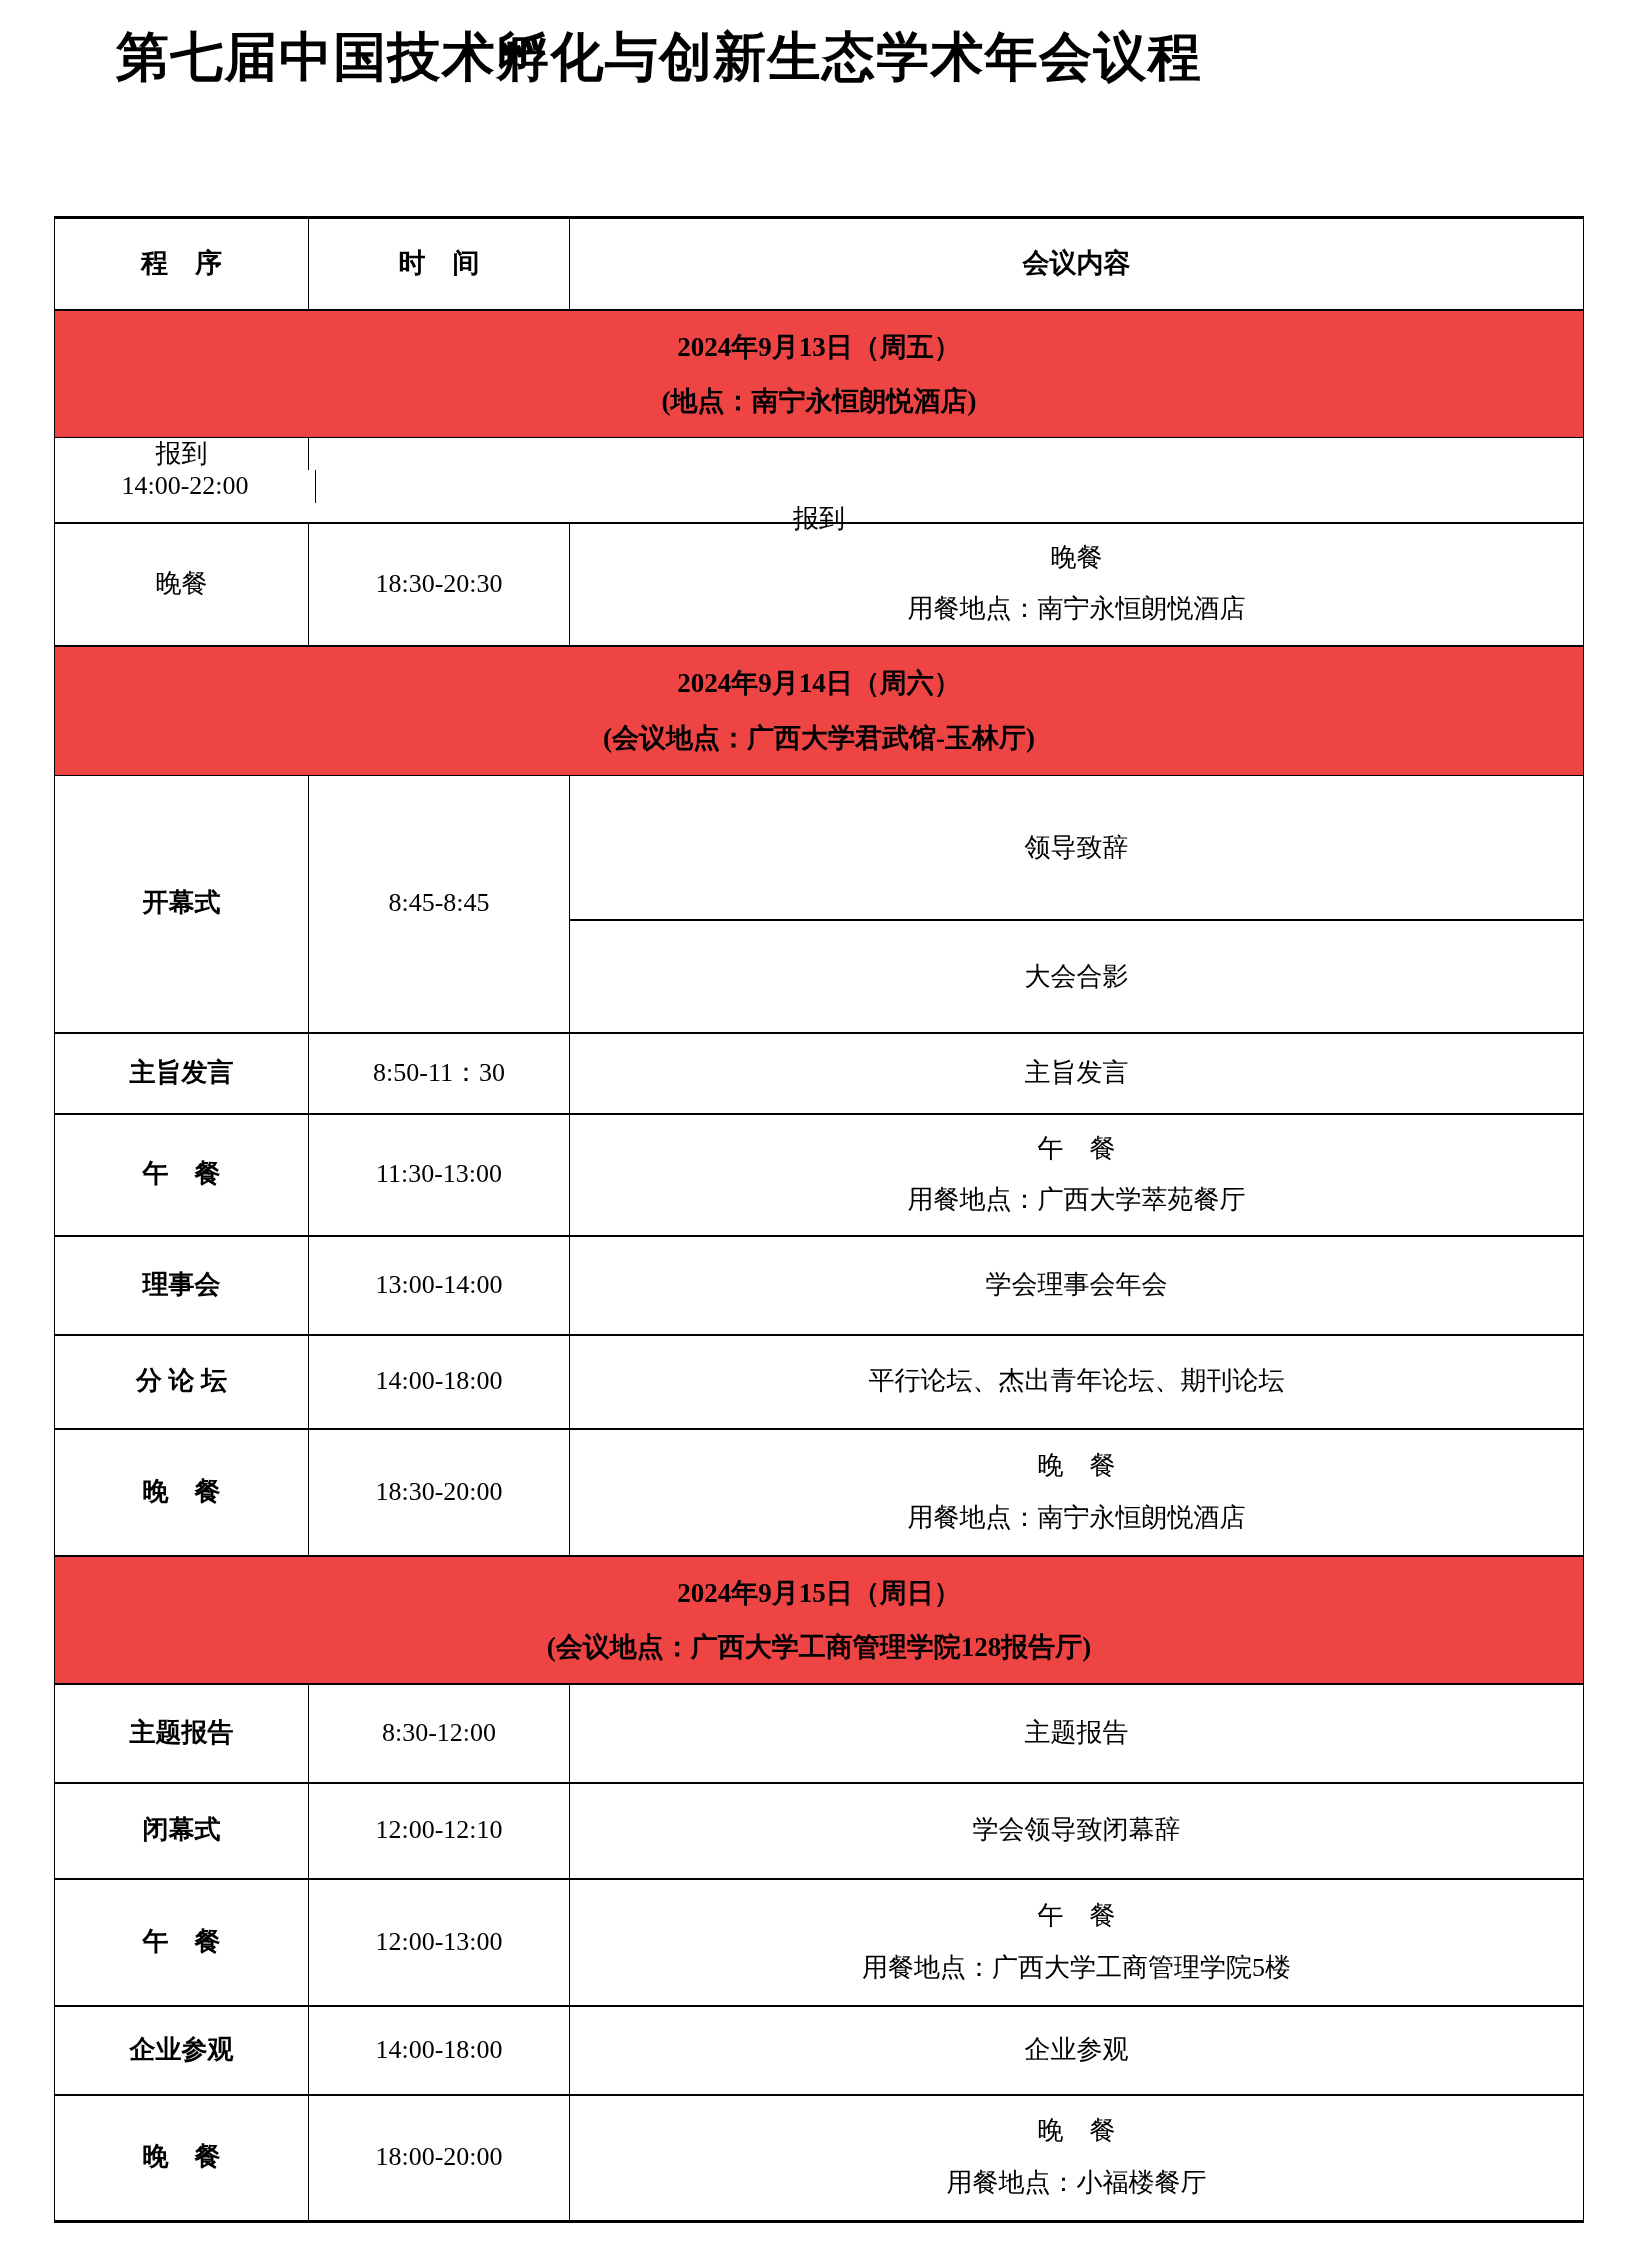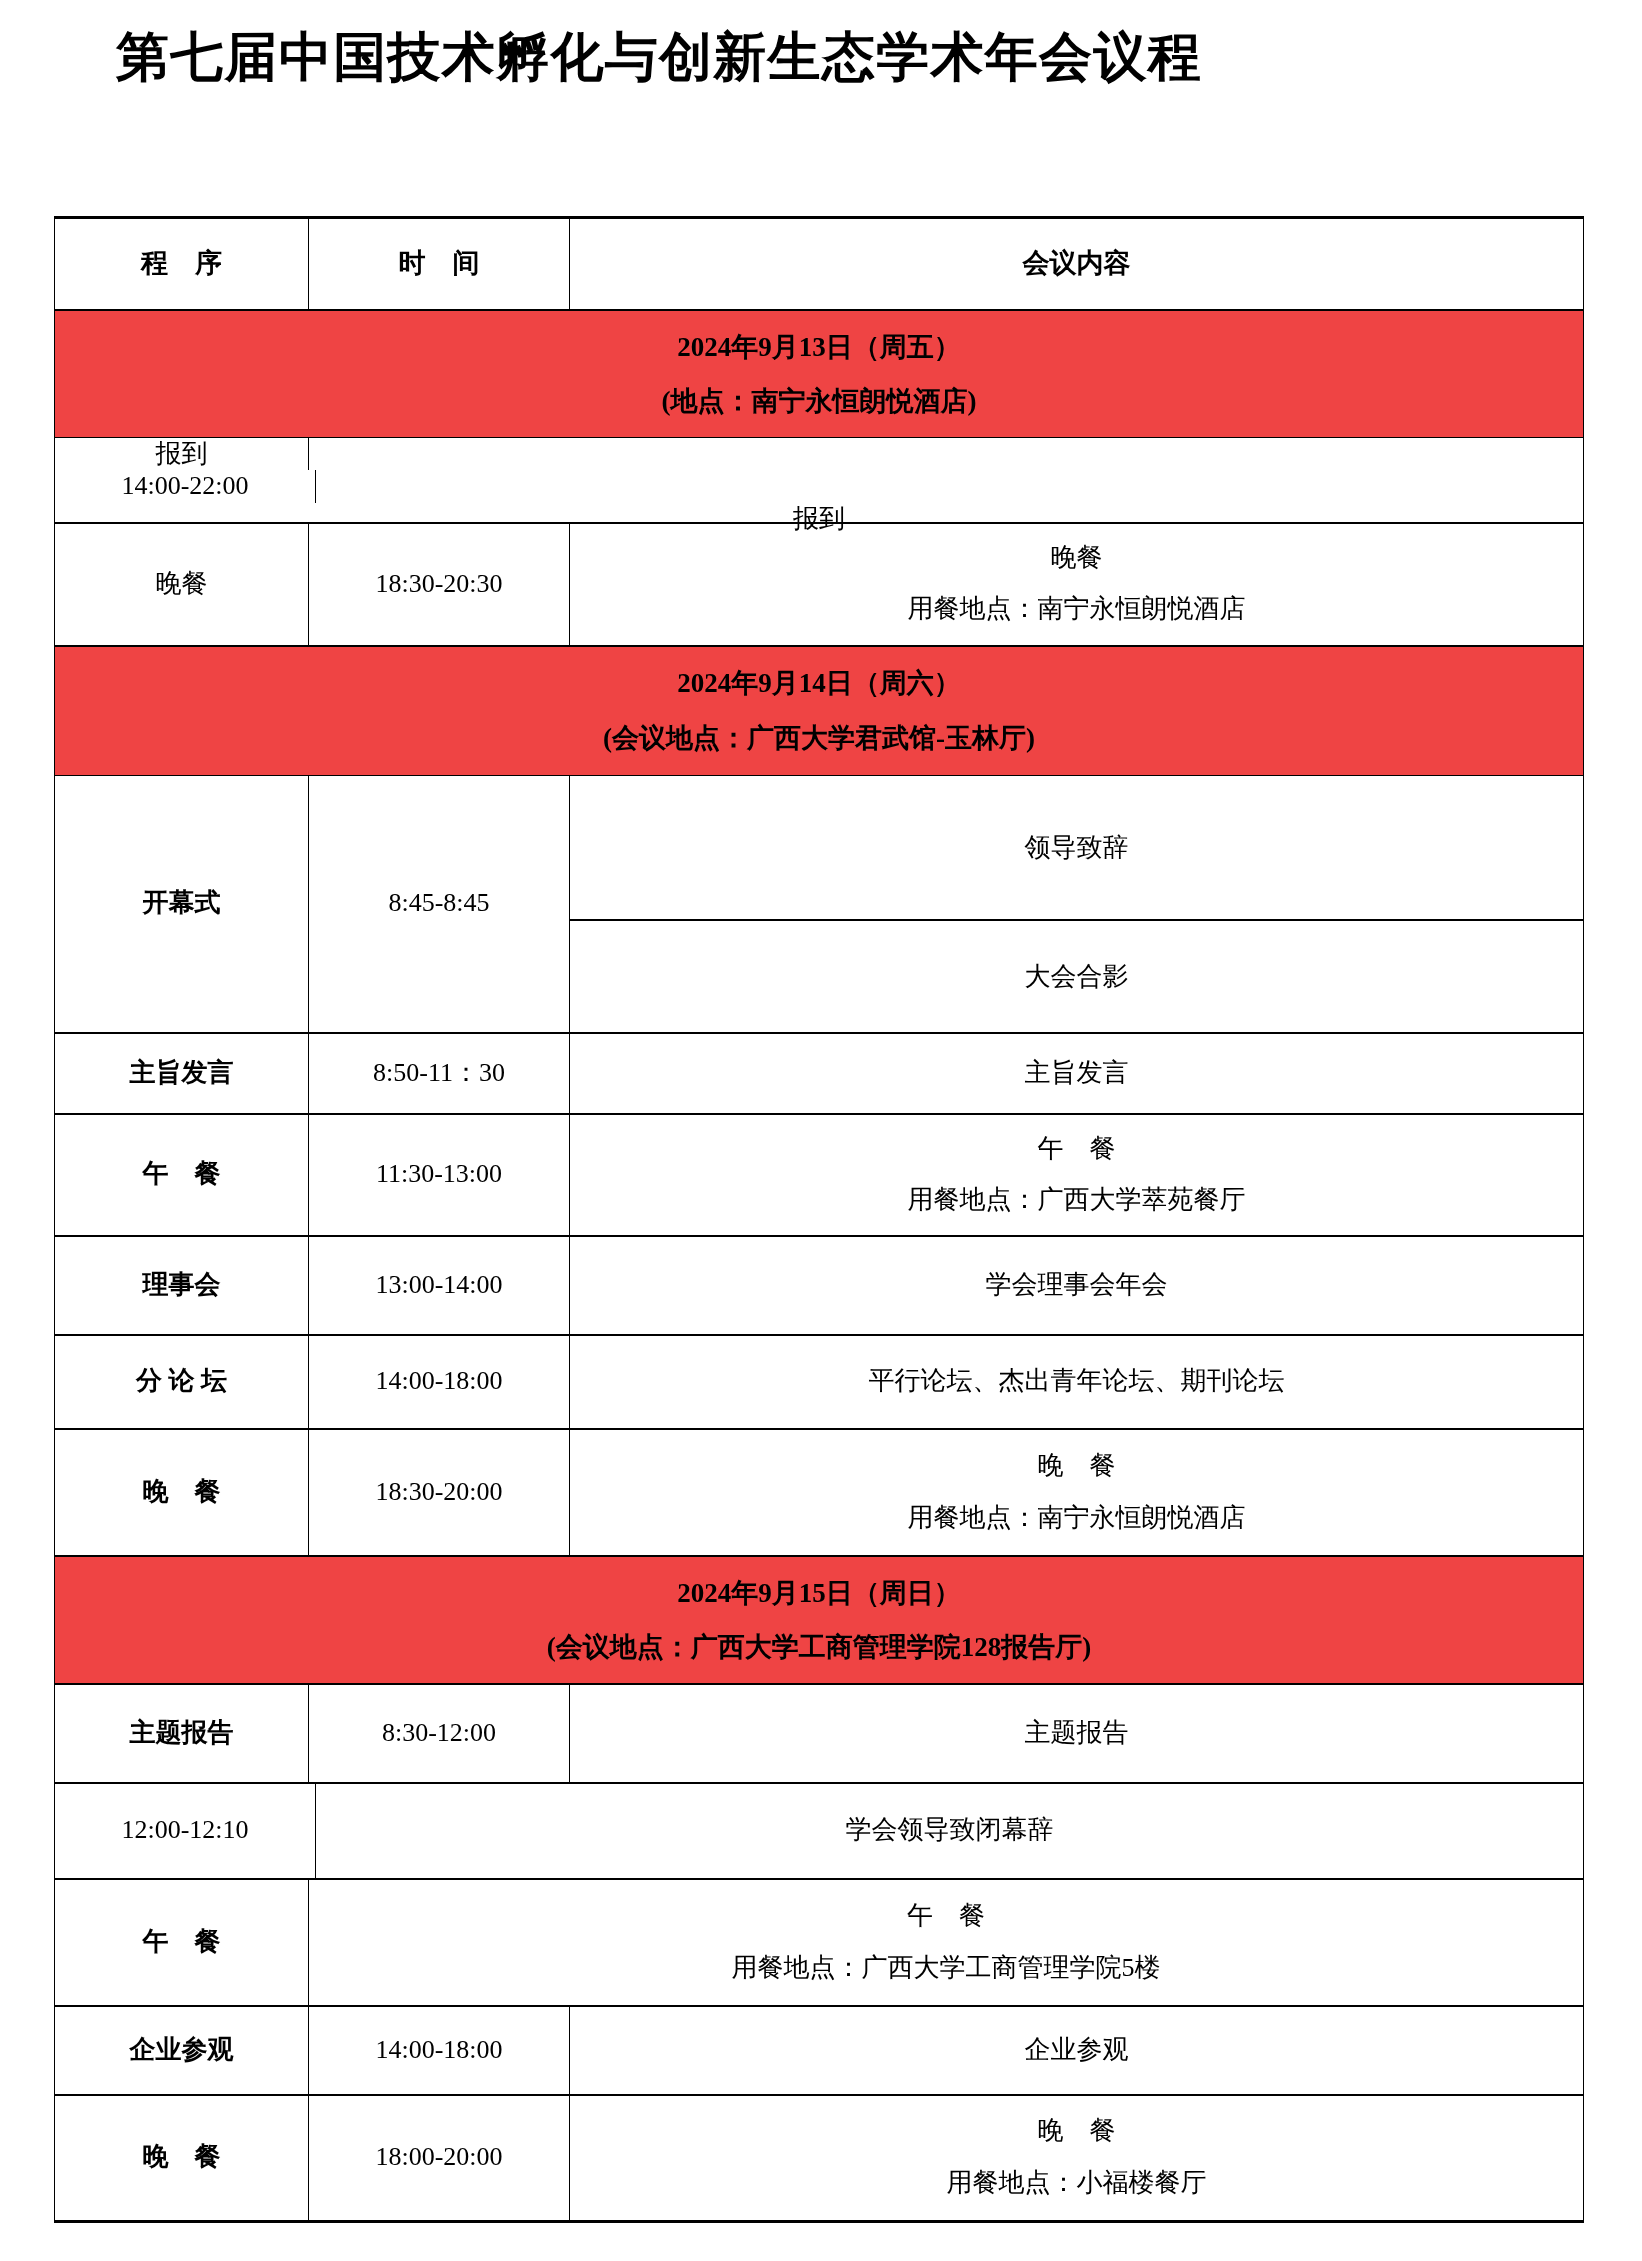--- a/index.html
+++ b/index.html
@@ -168,26 +168,28 @@
       </div>
     </div>
 
     <div class="row h-r8">
       <div class="cell c1 bold">主题报告</div>
       <div class="cell c2">8:30-12:00</div>
       <div class="cell c3">主题报告</div>
     </div>
 
     <div class="row h-r9">
+      <div class="cell c1 bold">闭幕式</div>
       <div class="cell c2">12:00-12:10</div>
       <div class="cell c3">学会领导致闭幕辞</div>
     </div>
 
     <div class="row h-r10">
       <div class="cell c1 bold">午　餐</div>
+      <div class="cell c2">12:00-13:00</div>
       <div class="cell c3 stacked">
         <div>午　餐</div>
         <div>用餐地点：广西大学工商管理学院5楼</div>
       </div>
     </div>
 
     <div class="row h-r11">
       <div class="cell c1 bold">企业参观</div>
       <div class="cell c2">14:00-18:00</div>
       <div class="cell c3">企业参观</div>

